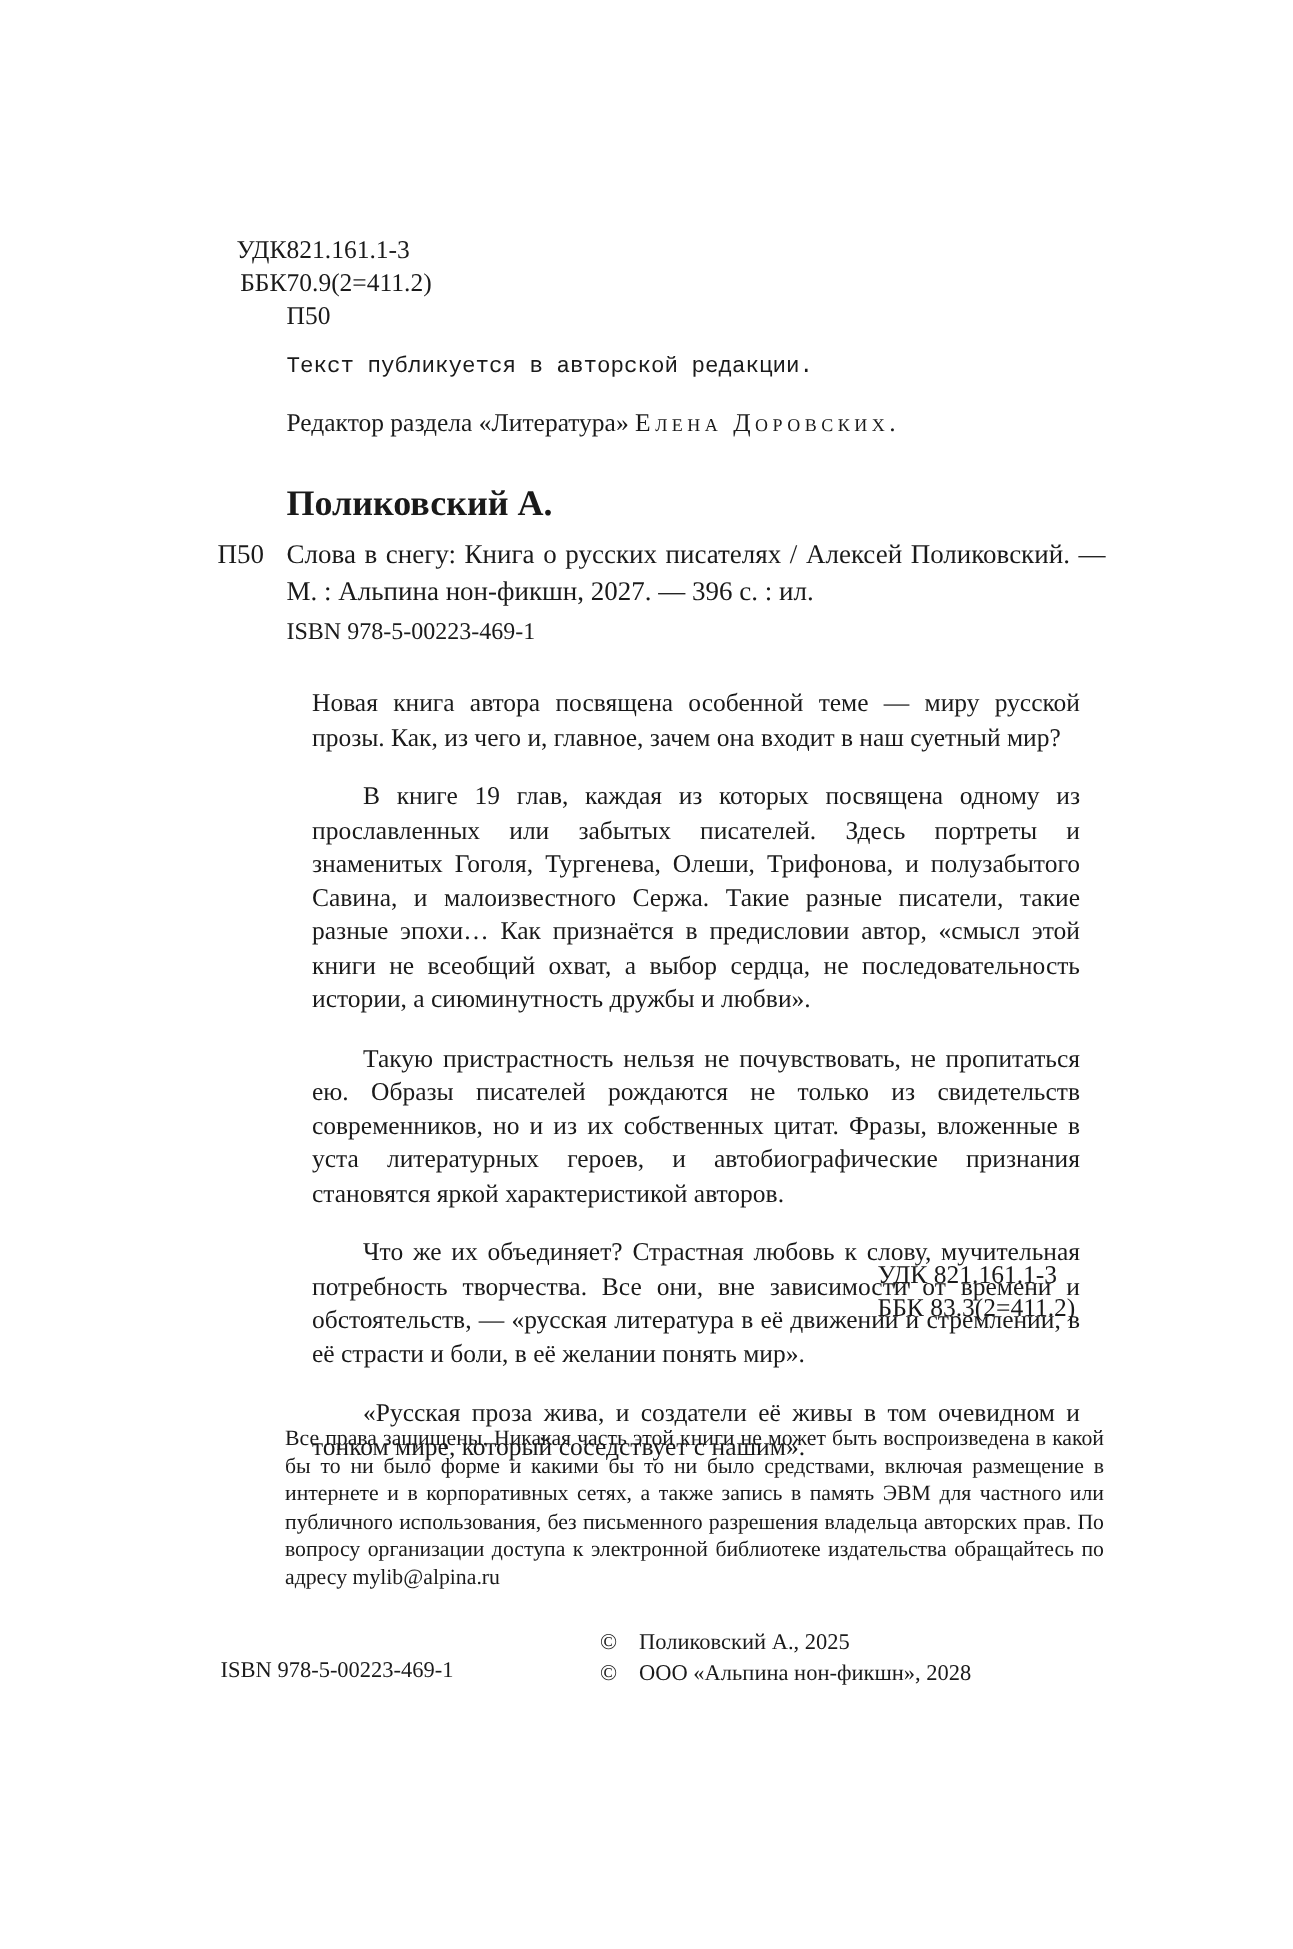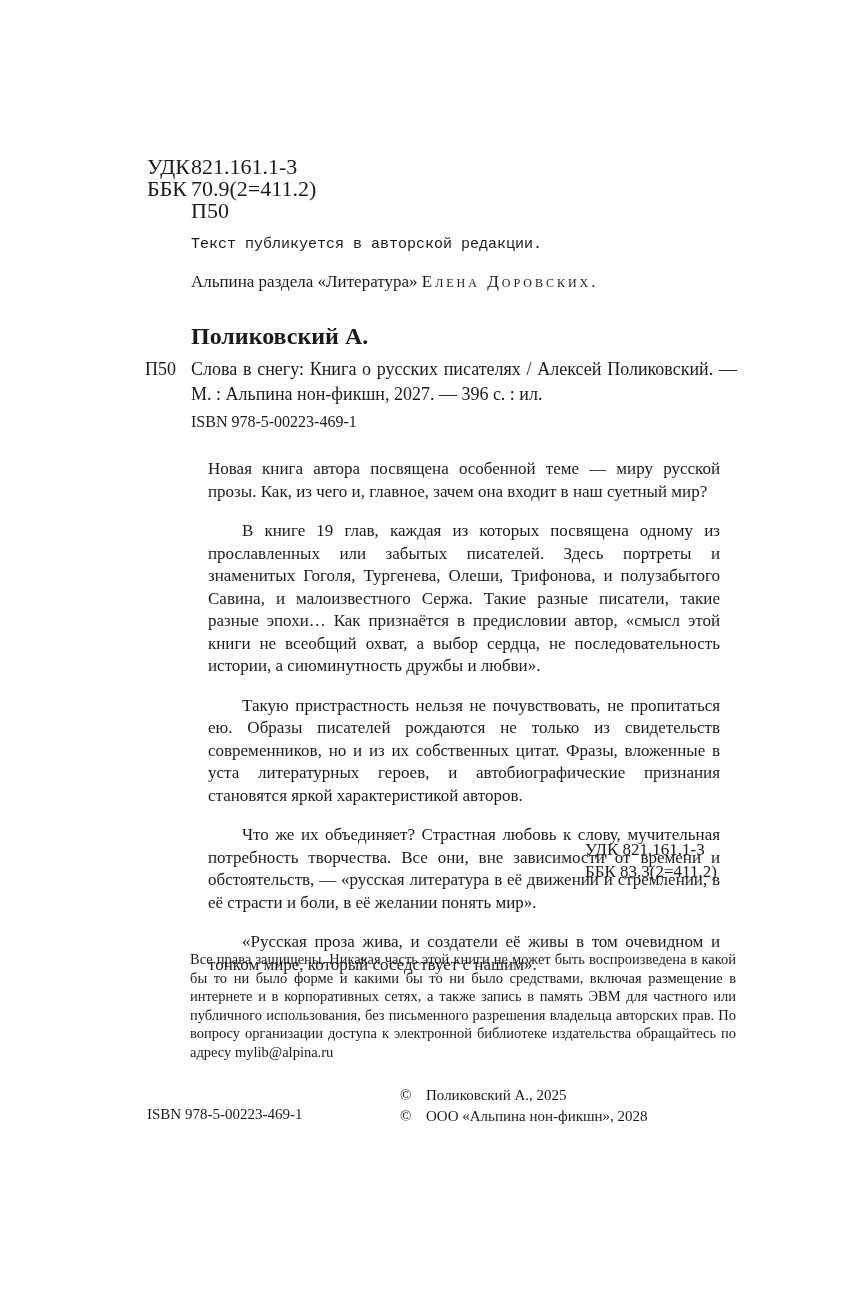--- a/index.html
+++ b/index.html
@@ -2,21 +2,21 @@
 <html><head>
   <meta charset="utf-8">
   <style>
     html, body { margin: 0; padding: 0; background: #ffffff; }
     body {
       width: 862px; height: 1299px; position: relative; overflow: hidden;
       font-family: "Liberation Serif", "DejaVu Serif", serif;
       color: #1a1a1a;
     }
     .abs { position: absolute; }
-    .idx { font-size: 22px; line-height: 22px; }
+    .idx { font-size: 17px; line-height: 22px; text-align: right; }
     .idx .row { display: flex; }
     .idx .lbl { width: 44px; }
     .note { font-size: 15px; }
     .editor { font-size: 17px; }
     .editor .sc { letter-spacing: 3px; font-variant: small-caps; }
     .author { font-size: 24px; font-weight: bold; }
     .entry { font-size: 18px; line-height: 25px; display: flex; }
     .entry .code { width: 46px; flex: none; }
     .entry .txt { width: 546px; text-align: justify; }
     .isbn { font-size: 16px; }
@@ -44,21 +44,21 @@
   </div>
   <div class="row">
     <span class="lbl"></span>
     <span>П50</span>
   </div>
 </div>
 
 <div class="abs note" style="left:191px; top:236px;font-family:Liberation Mono, monospace;">Текст публикуется в авторской редакции.</div>
 
 <div class="abs editor" style="left:191px; top:272px;">
-  <span>Альпина раздела «Литература» </span><span class="sc">Елена Доровских.</span>
+  <span>Редактор раздела «Литература» </span><span class="sc">Елена Доровских.</span>
 </div>
 
 <div class="abs author" style="left:191px; top:323px;">Поликовский А.</div>
 
 <div class="abs entry" style="left:145px; top:357px;">
   <span class="code">П50</span>
   <span class="txt">Слова в снегу: Книга о русских писателях / Алексей Поликовский. — М. : Альпина нон-фикшн, 2027. — 396 с. : ил.</span>
 </div>
 
 <div class="abs isbn" style="left:191px; top:413px;">ISBN 978-5-00223-469-1</div>

